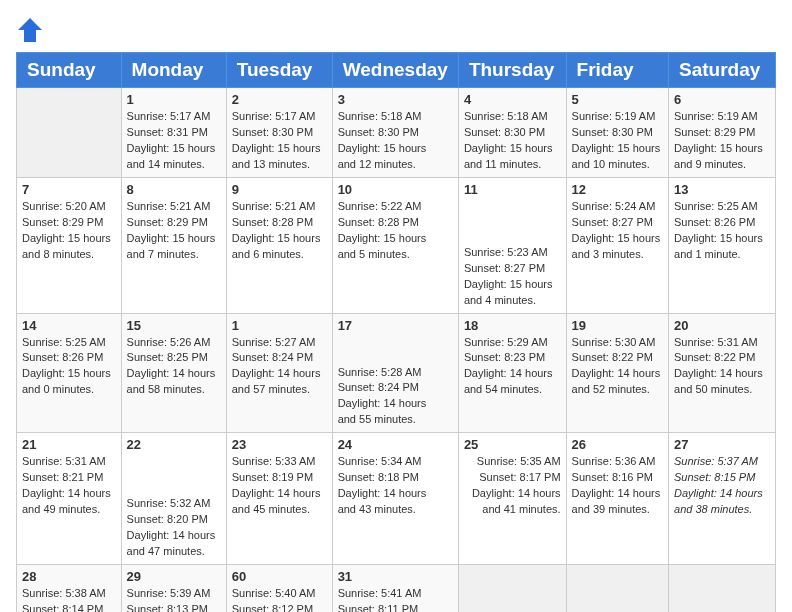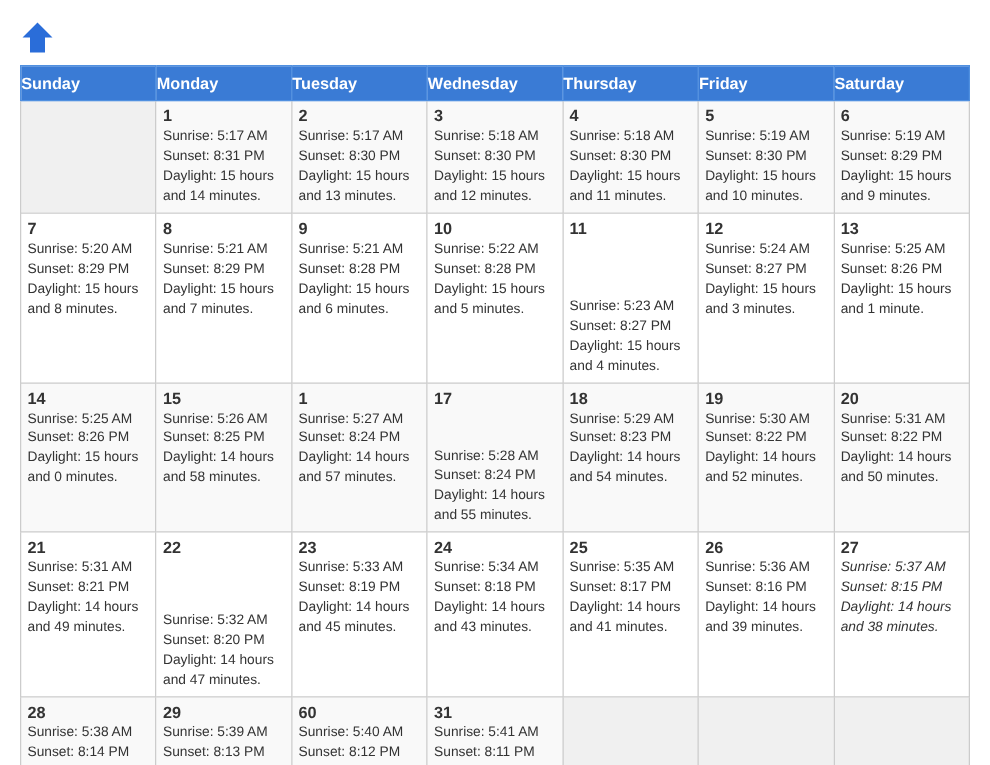--- a/index.html
+++ b/index.html
@@ -48,23 +48,23 @@
     }
     .calendar {
       width: 100%;
       border-collapse: collapse;
       margin-top: 8px;
       font-size: 11px;
     }
     .calendar thead th {
       background-color: #3a7bd5;
       color: #fff;
-      padding: 6px 0;
+      padding: 6px 10px;
       text-align: left;
-      font-size: 13px;
+      font-size: 19px;
       font-weight: bold;
       border: 1px solid #5090e0;
     }
     .calendar tbody td {
       vertical-align: top;
       border: 1px solid #ccc;
       padding: 4px 5px;
       width: 108px;
       min-height: 80px;
       background: #fff;
@@ -290,21 +290,21 @@
         </td>
         <td>
           <span class="day-number">24</span>
           <div class="day-info" style="white-space: pre-line;">Sunrise: 5:34 AM
 Sunset: 8:18 PM
 Daylight: 14 hours
 and 43 minutes.</div>
         </td>
         <td>
           <span class="day-number">25</span>
-          <div class="day-info" style="white-space: pre-line;">Sunrise: 5:35 AM
+          <div class="day-info" style="white-space: pre-line; text-align: right;">Sunrise: 5:35 AM
 Sunset: 8:17 PM
 Daylight: 14 hours
 and 41 minutes.</div>
         </td>
         <td>
           <span class="day-number">26</span>
           <div class="day-info" style="white-space: pre-line;">Sunrise: 5:36 AM
 Sunset: 8:16 PM
 Daylight: 14 hours
 and 39 minutes.</div>

